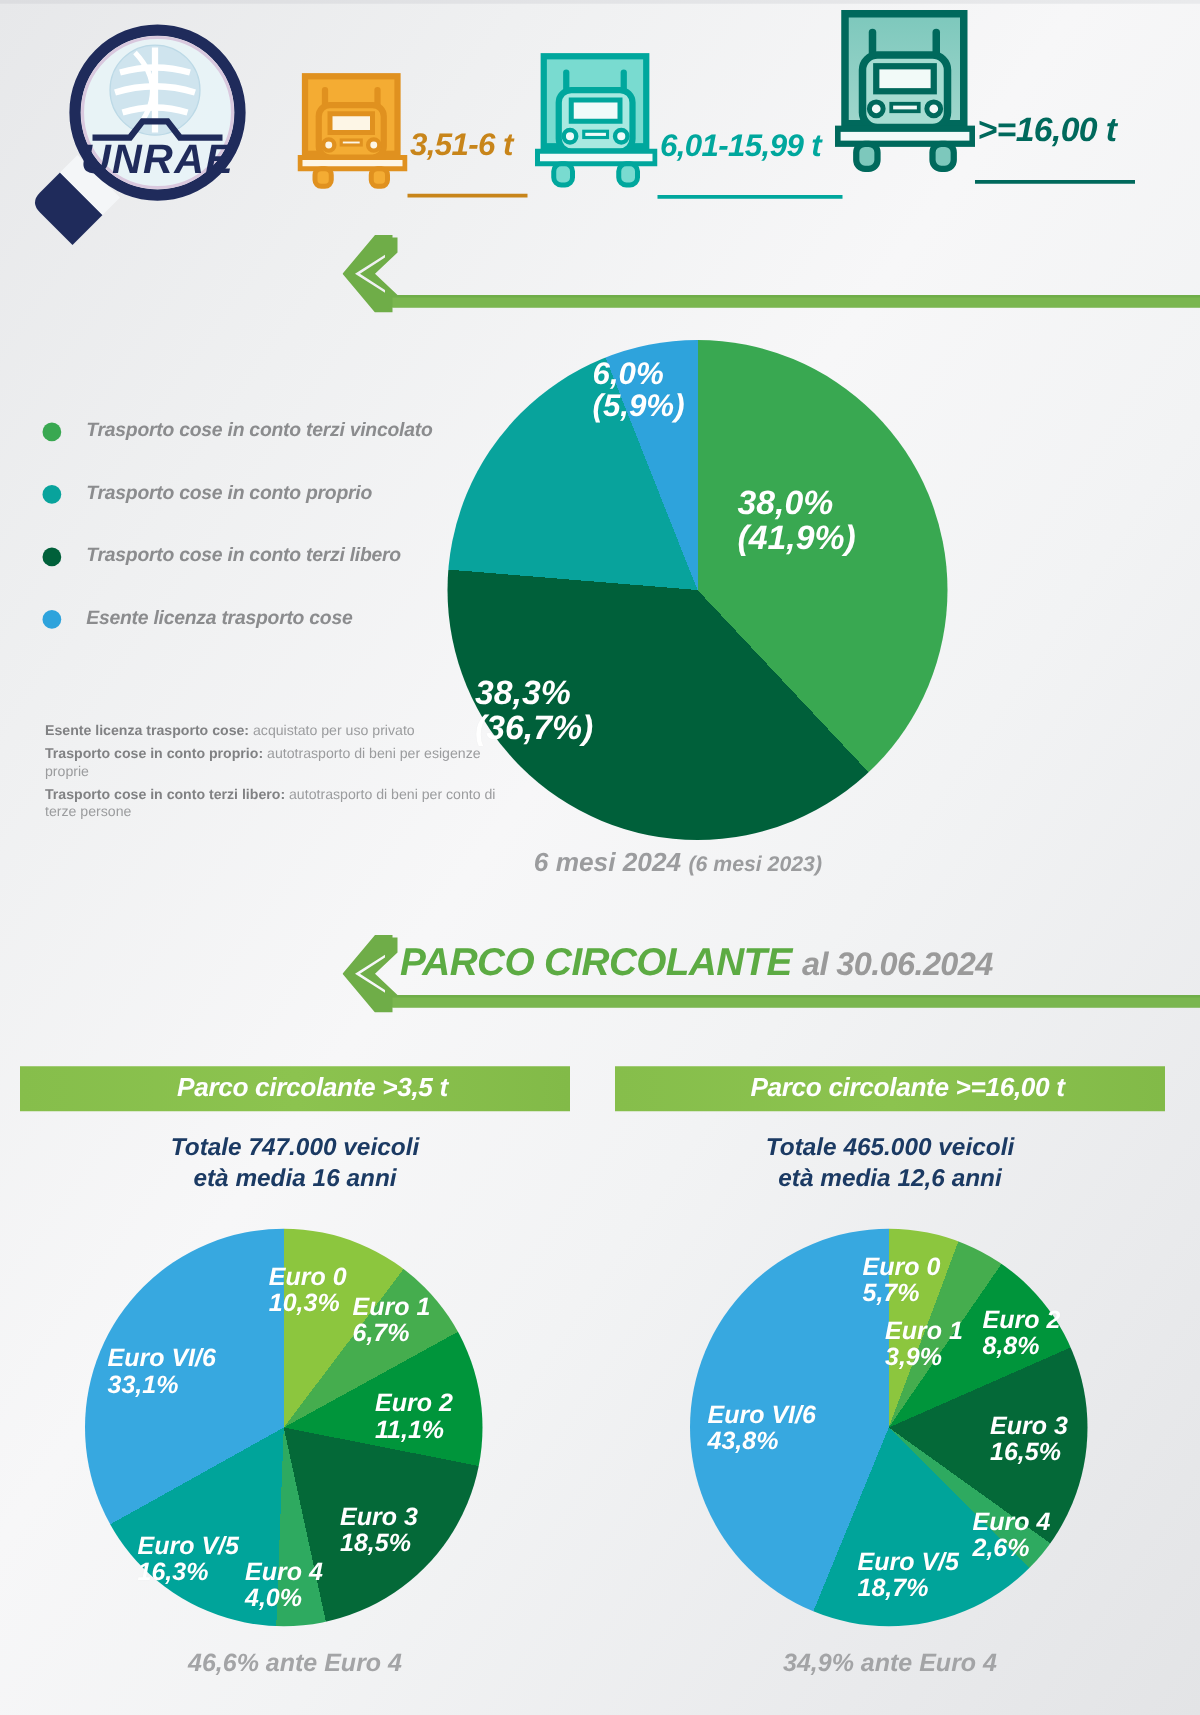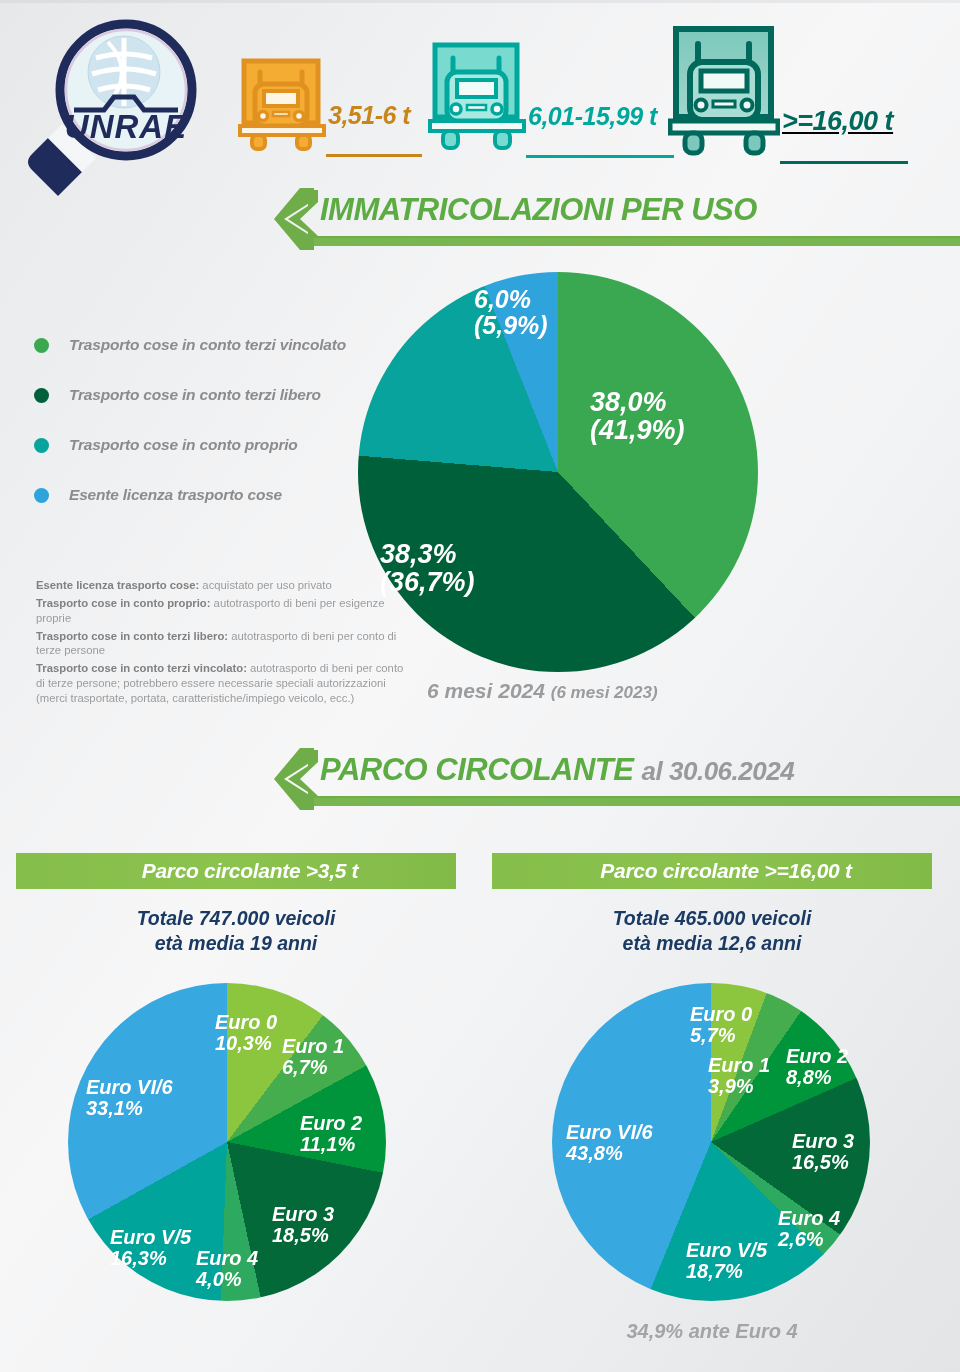--- a/index.html
+++ b/index.html
@@ -158,21 +158,21 @@
         <rect x="15" y="89" width="15" height="17" rx="6" fill="#79dbd0" stroke="#00a79d" stroke-width="4"></rect>
         <rect x="67" y="89" width="15" height="17" rx="6" fill="#79dbd0" stroke="#00a79d" stroke-width="4"></rect>
       </svg>
     </div>
     <div>
       <div class="truck-lbl" style="color:#00a79d;">6,01-15,99 t</div>
       <div class="truck-underline" style="background:#00a79d; width:148px;"></div>
     </div>
   </div>
 
-  <div class="truck-group" style="left:668px; top:26px;text-decoration:underline;">
+  <div class="truck-group" style="left:668px; top:8px;">
     <div style="position:relative;">
       <svg width="112" height="134" viewBox="0 0 112 134">
         <defs>
           <linearGradient id="bodyG" x1="0" y1="0" x2="0" y2="1">
             <stop offset="0" stop-color="#7dc8bc"></stop>
               <stop offset="1" stop-color="#9fd6cc"></stop>
           </linearGradient>
         </defs>
         <rect x="8" y="3" width="95" height="88" fill="url(#bodyG)"></rect>
         <rect x="8" y="3" width="95" height="88" fill="none" stroke="#00695c" stroke-width="6"></rect>
@@ -193,56 +193,50 @@
       <div class="truck-underline" style="background:#00695c; width:128px;"></div>
     </div>
   </div>
 
   <div class="banner" style="left:274px; top:188px; width:686px;">
     <svg width="686" height="62" viewBox="0 0 686 62">
       <path d="M34 2 L34 18 L14 31 L34 44 L34 58 L686 58 L686 48 L44 48 L26 31 L44 14 L44 2 Z" fill="#6fad48"></path>
       <path d="M40 0 L40 12 L10 31 L40 50 L40 62 L26 62 L0 31 L26 0 Z" fill="#6fad48"></path>
       <rect x="40" y="50" width="646" height="8" fill="#7ab64f"></rect>
     </svg>
-    <div class="btxt">
-      <span>IMMATRICOLAZIONI PER USO</span>
-    </div>
   </div>
 
   <div class="legend">
     <div class="legend-row">
       <span class="legend-dot" style="background:#39a851"></span>
       <span class="legend-text">Trasporto cose in conto terzi vincolato</span>
     </div>
     <div class="legend-row">
+      <span class="legend-dot" style="background:#08a39c"></span>
+      <span class="legend-text">Trasporto cose in conto proprio</span>
+    </div>
+    <div class="legend-row">
       <span class="legend-dot" style="background:#00603a"></span>
       <span class="legend-text">Trasporto cose in conto terzi libero</span>
-    </div>
-    <div class="legend-row">
-      <span class="legend-dot" style="background:#08a39c"></span>
-      <span class="legend-text">Trasporto cose in conto proprio</span>
     </div>
     <div class="legend-row">
       <span class="legend-dot" style="background:#2ea3dc"></span>
       <span class="legend-text">Esente licenza trasporto cose</span>
     </div>
   </div>
 
   <div class="notes">
     <div class="note">
       <b>Esente licenza trasporto cose:</b><span> acquistato per uso privato</span>
     </div>
     <div class="note">
       <b>Trasporto cose in conto proprio:</b><span> autotrasporto di beni per esigenze proprie</span>
     </div>
     <div class="note">
       <b>Trasporto cose in conto terzi libero:</b><span> autotrasporto di beni per conto di terze persone</span>
-    </div>
-    <div class="note">
-      <b>Trasporto cose in conto terzi vincolato:</b><span> autotrasporto di beni per conto di terze persone; potrebbero essere necessarie speciali autorizzazioni (merci trasportate, portata, caratteristiche/impiego veicolo, ecc.)</span>
     </div>
   </div>
 
   <div class="pie" style="left:358px; top:272px; width:400px; height:400px;
               background: conic-gradient(from 0deg,
                 #39a851 0deg 136.8deg,
                 #00603a 136.8deg 274.68deg,
                 #08a39c 274.68deg 338.4deg,
                 #2ea3dc 338.4deg 360deg);">
   </div>
@@ -273,21 +267,21 @@
       <span>PARCO CIRCOLANTE</span>
       <span class="sub">al 30.06.2024</span>
     </div>
   </div>
 
   <div class="panel-head" style="left:16px; top:853px; width:440px;">
     <span>Parco circolante &gt;3,5 t</span>
   </div>
   <div class="panel-total" style="left:16px; top:906px; width:440px;">
     <div>Totale 747.000 veicoli</div>
-    <div>età media 19 anni</div>
+    <div>età media 16 anni</div>
   </div>
 
   <div class="pie" style="left:68px; top:983px; width:318px; height:318px;
               background: conic-gradient(from 0deg,
                 #8cc63e 0deg 37.08deg,
                 #45ad4e 37.08deg 61.2deg,
                 #00953b 61.2deg 101.16deg,
                 #046938 101.16deg 167.76deg,
                 #2eaa60 167.76deg 182.16deg,
                 #00a49a 182.16deg 240.84deg,
@@ -314,20 +308,21 @@
     <div>4,0%</div>
   </div>
   <div class="pielabel" style="left:110px; top:1227px; width:104px; font-size:20px;">
     <div>Euro V/5</div>
     <div>16,3%</div>
   </div>
   <div class="pielabel" style="left:86px; top:1077px; width:112px; font-size:20px;">
     <div>Euro VI/6</div>
     <div>33,1%</div>
   </div>
+  <div class="panel-foot" style="left:16px; top:1320px; width:440px;">46,6% ante Euro 4</div>
 
   <div class="panel-head" style="left:492px; top:853px; width:440px;">
     <span>Parco circolante &gt;=16,00 t</span>
   </div>
   <div class="panel-total" style="left:492px; top:906px; width:440px;">
     <div>Totale 465.000 veicoli</div>
     <div>età media 12,6 anni</div>
   </div>
 
   <div class="pie" style="left:552px; top:983px; width:318px; height:318px;

